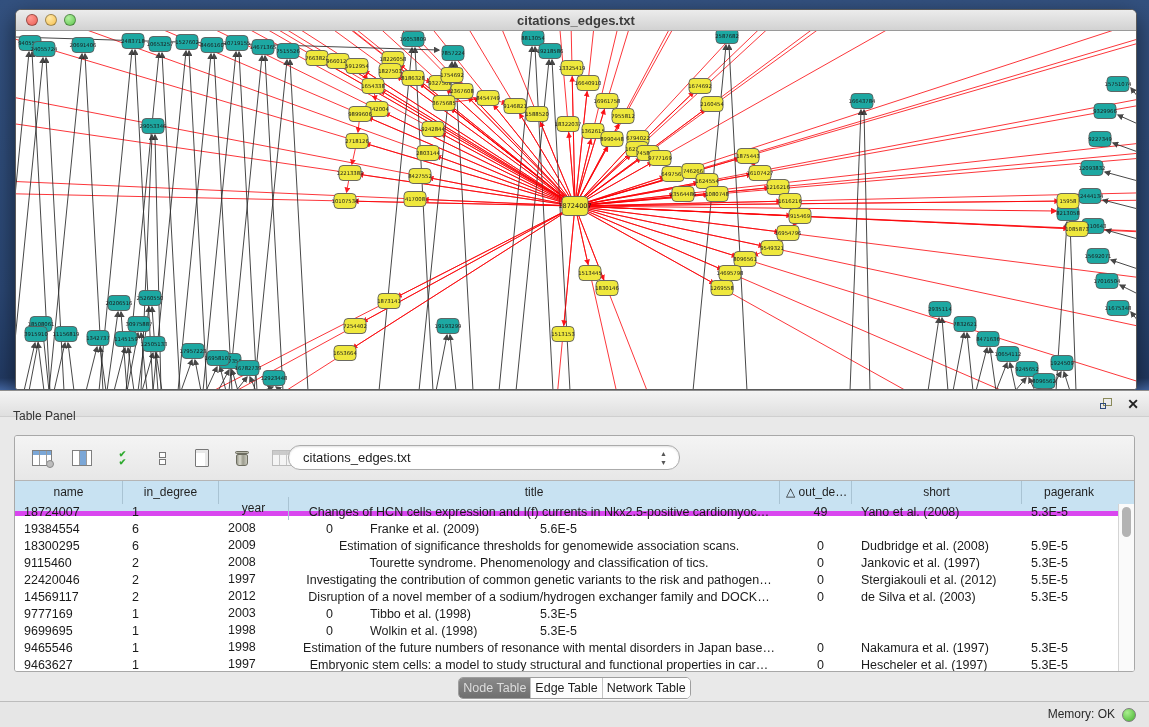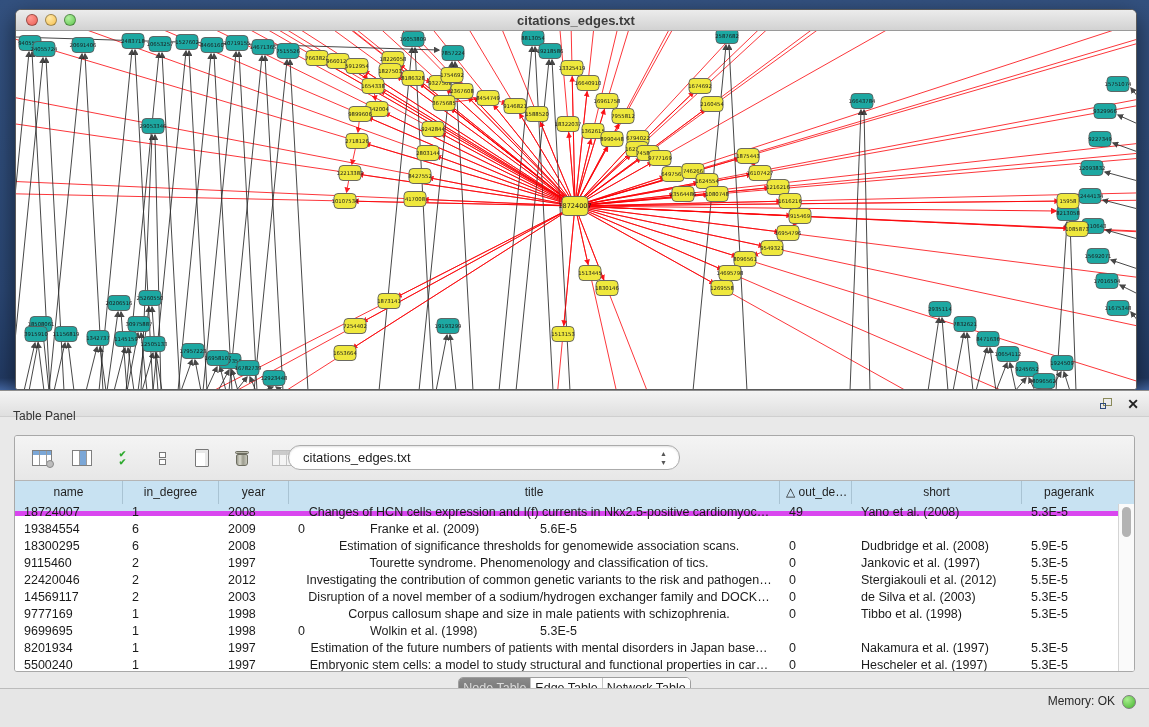--- a/index.html
+++ b/index.html
@@ -66,36 +66,36 @@
   .combo .arrows { position:absolute; right:12px; top:3px; font-size:7px; line-height:9px; color:#555; text-align:center; }
   
   .tbl { position:absolute; left:0; top:44px; right:0; bottom:0; background:#fff; border-top:1px solid #b5b5b5; }
   .thead { display:flex; height:35px; background:#c8e2f2; border-bottom:5px solid #d946ef; }
   .hc { height:23px; line-height:23px; font-size:12px; color:#1f1f1f; text-align:center;
     border-right:1px solid #a9c3d3; overflow:hidden; white-space:nowrap; }
   .tbody { position:absolute; left:0; top:23px; right:16px; bottom:0; overflow:hidden; }
   .trow { display:flex; height:17px; }
   .tc { height:17px; line-height:17px; font-size:12.5px; color:#1b1b1b; padding-left:9px;
     overflow:hidden; white-space:nowrap; }
-  .c0{width:108px;} .c1{width:96px;} .c2{width:70px;} .c3{width:491px;text-align:center;}
-  .c4{width:72px;} .c5{width:170px;} .c6{width:94px; border-right:none;}
+  .c0{width:108px;} .c1{width:96px;} .c2{width:70px;margin-top:16px;} .c3{width:491px;text-align:center;}
+  .c4{width:72px;text-align:center;} .c5{width:170px;} .c6{width:94px; border-right:none;}
   .vscroll { position:absolute; right:0; top:23px; bottom:0; width:16px; background:#fafafa;
     border-left:1px solid #d4d4d4; }
   .vthumb { position:absolute; left:3px; top:3px; width:9px; height:30px; border-radius:5px; background:#b3b3b3; }
   
   .tabs-row { position:absolute; left:0; right:0; top:282px; height:29px;
     display:flex; align-items:center; justify-content:center; }
   .segmented { display:flex; border:1px solid #9e9e9e; border-radius:5px; overflow:hidden;
     background:#fff; box-shadow:0 1px 0 rgba(255,255,255,.7); }
   .seg { padding:0 4px; height:20px; line-height:20px; font-size:12.5px; color:#1e1e1e;
     background:#fdfdfd; border-right:1px solid #c4c4c4; }
   .seg:last-child { border-right:none; }
   .seg.active { background:linear-gradient(180deg,#8a8a8a,#6f6f6f); color:#dcdcdc; }
   
-  .status-bar { position:absolute; left:0; right:0; bottom:0; height:39px;
+  .status-bar { position:absolute; left:0; right:0; bottom:0; height:26px;
     background:#e6e6e6; border-top:1px solid #bcbcbc; }
   .mem { position:absolute; right:34px; top:0; line-height:25px; font-size:12px; color:#2a2a2a; }
   .mem-dot { position:absolute; right:13px; top:6px; width:14px; height:14px; border-radius:50%;
     border:1px solid #7d7d7d; background:radial-gradient(circle at 35% 30%,#a9ef8e,#44b32e); }
 </style>
 </head>
 <body>
 
 <div class="desktop">
 
@@ -688,44 +688,43 @@
               <div class="tc c2">2003</div>
               <div class="tc c3">Disruption of a novel member of a sodium/hydrogen exchanger family and DOCK…</div>
               <div class="tc c4">0</div>
               <div class="tc c5">de Silva et al. (2003)</div>
               <div class="tc c6">5.3E-5</div>
             </div>
             <div class="trow">
               <div class="tc c0">9777169</div>
               <div class="tc c1">1</div>
               <div class="tc c2">1998</div>
-              <div class="tc c3">Corpus callosum shape and size in male patients with schizophrenia.</div>
               <div class="tc c4">0</div>
               <div class="tc c5">Tibbo et al. (1998)</div>
               <div class="tc c6">5.3E-5</div>
             </div>
             <div class="trow">
               <div class="tc c0">9699695</div>
               <div class="tc c1">1</div>
               <div class="tc c2">1998</div>
               <div class="tc c4">0</div>
               <div class="tc c5">Wolkin et al. (1998)</div>
               <div class="tc c6">5.3E-5</div>
             </div>
             <div class="trow">
-              <div class="tc c0">8201934</div>
+              <div class="tc c0">9465546</div>
               <div class="tc c1">1</div>
               <div class="tc c2">1997</div>
-              <div class="tc c3">Estimation of the future numbers of patients with mental disorders in Japan base…</div>
+              <div class="tc c3">Estimation of the future numbers of resonance with mental disorders in Japan base…</div>
               <div class="tc c4">0</div>
               <div class="tc c5">Nakamura et al. (1997)</div>
               <div class="tc c6">5.3E-5</div>
             </div>
             <div class="trow">
-              <div class="tc c0">5500240</div>
+              <div class="tc c0">9463627</div>
               <div class="tc c1">1</div>
               <div class="tc c2">1997</div>
               <div class="tc c3">Embryonic stem cells: a model to study structural and functional properties in car…</div>
               <div class="tc c4">0</div>
               <div class="tc c5">Hescheler et al. (1997)</div>
               <div class="tc c6">5.3E-5</div>
             </div>
           </div>
         <div class="vscroll">
           <div class="vthumb"></div>

